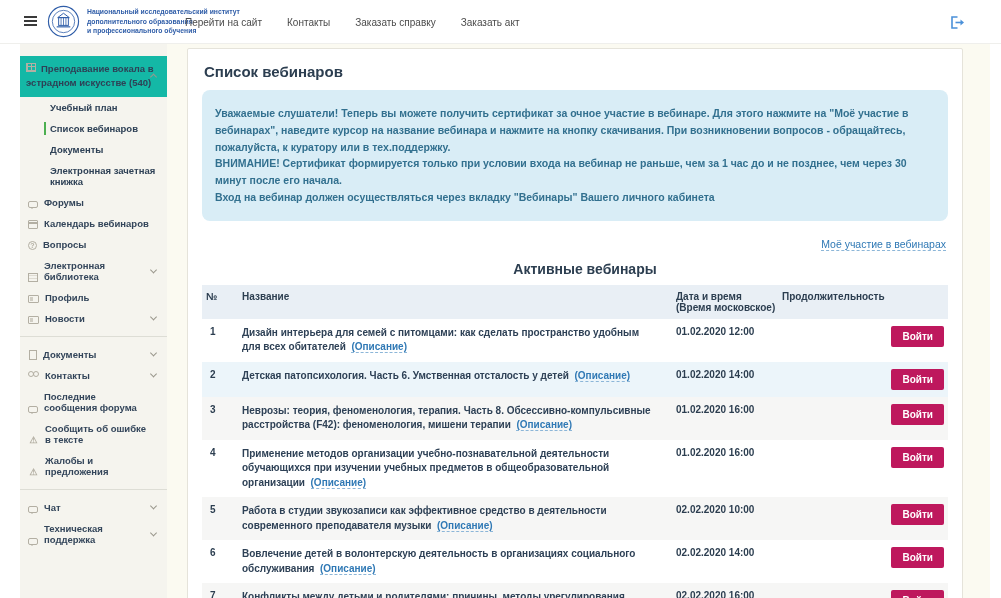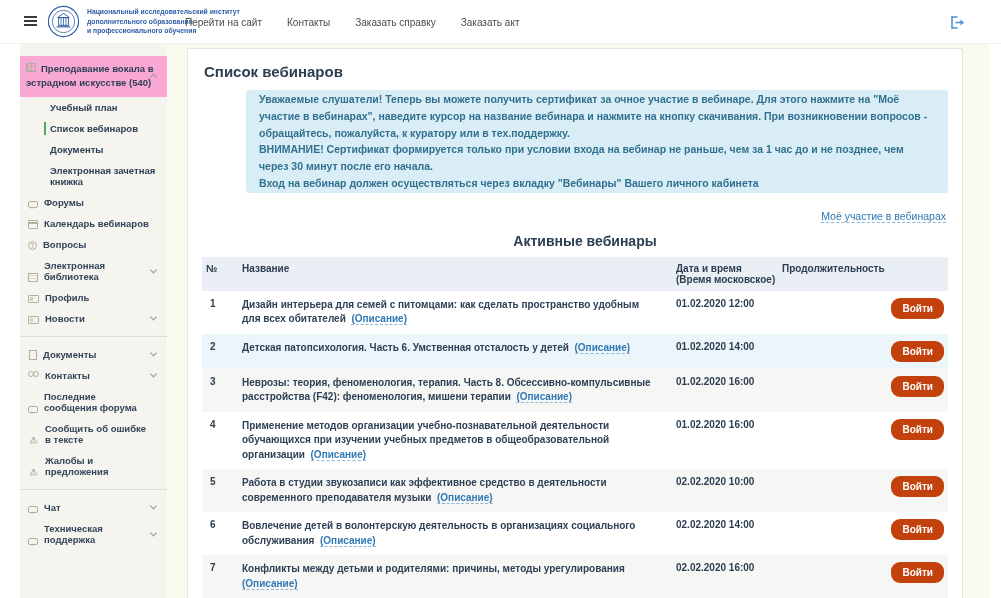--- a/index.html
+++ b/index.html
@@ -15,21 +15,21 @@
   .logo-text { margin-left:7px; color:#2f5da8; font-size:6.8px; font-weight:bold; line-height:1.45; }
   .topnav { position:absolute; left:185px; top:0; height:44px; display:flex; align-items:center; gap:25px; }
   .topnav a { font-size:10px; color:#4b4b4b; text-decoration:none; cursor:pointer; }
   .exit { position:absolute; right:36px; top:16px; cursor:pointer; line-height:0; }
 
   
   .wrap { display:flex; align-items:stretch; min-height:464px; }
   .gutter { width:20px; background:#fff; }
   .sidebar { width:147px; background:#f5f4ee; padding:12px 0 20px 0; font-size:9.5px; color:#33455a; }
 
-  .course-hdr { background:#f9a8d4; padding:6px 9px 6px 6px; font-weight:bold; line-height:1.5;
+  .course-hdr { background:#14b8a6; padding:6px 9px 6px 6px; font-weight:bold; line-height:1.5;
     color:#2e4156; position:relative; cursor:pointer; }
   .course-hdr .i { margin-right:5px; }
   .s-sub { position:relative; padding:5px 6px 5px 30px; font-weight:bold; color:#2e4156; cursor:pointer; }
   .s-sub.active::before { content:''; position:absolute; left:24px; top:4px; bottom:4px; width:2px; background:#4caf50; }
   .s-item { position:relative; padding:5px 18px 5px 8px; font-weight:bold; color:#33455a;
     cursor:pointer; display:flex; align-items:flex-end; }
   .s-item .i { margin-right:6px; }
   .s-div { height:1px; background:#ddddd5; margin:7px 0; }
 
   .chv { position:absolute; right:11px; top:50%; width:5px; height:5px;
@@ -56,40 +56,40 @@
   .i-card::before { content:''; position:absolute; left:1px; top:1px; width:3px; height:4px; background:#d0cdc3; }
   .i-users::before, .i-users::after { content:''; position:absolute; width:4px; height:4px;
     border:1px solid #b3afa3; border-radius:50%; top:0; }
   .i-users::before { left:0; } .i-users::after { left:5px; }
   .i-warn { width:11px; color:#b3afa3; font-size:9px; line-height:10px; text-align:center; }
 
   
   .main { flex:1; background:#fbfaf1; padding:4px 27px 40px 20px; margin-right:11px; }
   .card { background:#fff; border:1px solid #e5e3da; border-radius:2px; padding:12px 14px 16px 14px; }
   .page-title { font-size:15px; font-weight:bold; color:#2c3e50; margin:2px 0 10px 2px; }
-  .notice { background:#d9edf6; border-radius:3px; color:#32708f; font-size:10.5px; font-weight:bold;
-    line-height:1.6; padding:1px 13px;margin-left:44px; }
+  .notice { background:#d9edf6; border-radius:8px; color:#32708f; font-size:10.5px; font-weight:bold;
+    line-height:1.6; padding:15px 13px; }
   .linkrow { text-align:right; margin:13px 2px 9px 0; }
   .dashed-link { color:#3079b5; font-size:10.5px; text-decoration:none; border-bottom:1px dashed #8cb6d8; cursor:pointer; }
   .section-title { font-size:14px; font-weight:bold; color:#2c3e50; margin:4px 0 8px 20px;text-align:center; }
 
   .tbl { width:100%; }
   .trow { display:grid; grid-template-columns:30px 1fr 100px 100px 56px; column-gap:6px;
     align-items:start; padding:7px 4px; font-size:10px; }
   .thead { background:#e9eff5; font-weight:bold; color:#2c3e50; padding:6px 4px; align-items:start; }
   .trow.alt-gray { background:#f6f6f5; }
   .trow.alt-blue { background:#ecf5fa; }
   .c-num { color:#2c3e50; font-weight:bold; padding-left:4px; }
   .c-name { color:#2e4156; font-weight:bold; line-height:1.45; padding-right:10px; }
   .c-name .dashed-link { font-size:10px; }
   .c-date { color:#2c3e50; font-weight:bold; }
   .c-dur { color:#2c3e50; }
   .c-btn { text-align:right; }
-  .btn-enter { display:inline-block; background:#c2410c; color:#fff; font-weight:bold; font-size:10px;
-    border:none; border-radius:9px; padding:5px 11px; cursor:pointer; }
+  .btn-enter { display:inline-block; background:#be185d; color:#fff; font-weight:bold; font-size:10px;
+    border:none; border-radius:2px; padding:5px 11px; cursor:pointer; }
 </style>
 </head>
 <body>
 
 <div class="topbar">
   <span class="burger"></span>
   <div class="logo">
     <svg viewBox="0 0 34 34">
       <circle cx="17" cy="17" r="15.5" fill="#fff" stroke="#2f5da8" stroke-width="1.2"></circle>
       <circle cx="17" cy="17" r="11.5" fill="none" stroke="#2f5da8" stroke-width="0.8"></circle>

